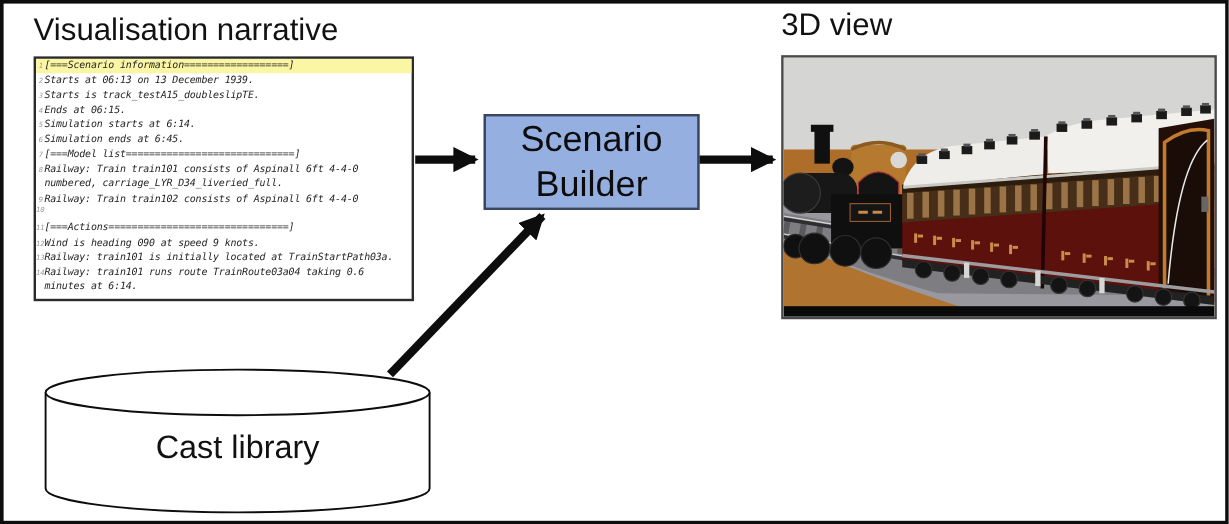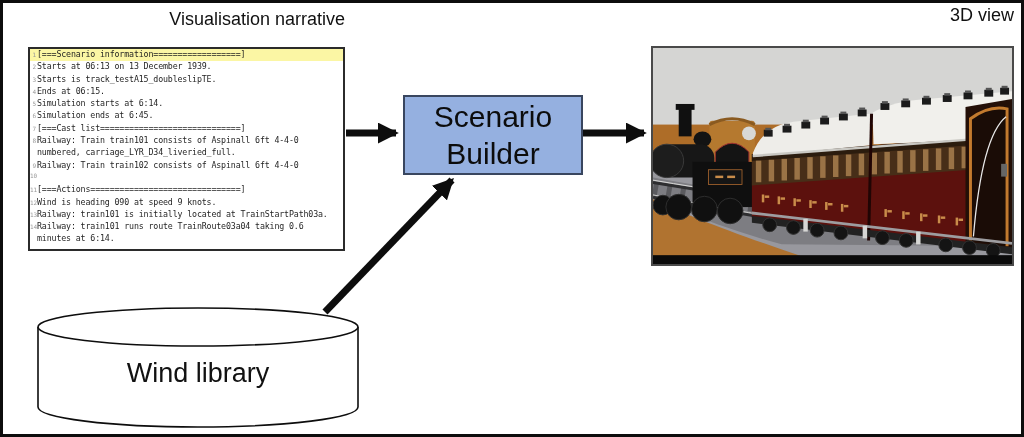--- a/index.html
+++ b/index.html
@@ -2,29 +2,30 @@
 <html style="--hl: #fbf6a4; --accent-fill: #95b0e0; --accent-border: #39465f;"><head>
 <meta charset="utf-8">
 <style>
   * { margin:0; padding:0; box-sizing:border-box; }
   html,body { background:#ffffff; }
   .canvas {
     position:relative; width:1024px; height:437px;
     background:#ffffff; border:3px solid #0d0d0d; overflow:hidden;
     font-family:"Liberation Sans", sans-serif; color:#1a1a1a;
   }
-  .fig-title { position:absolute; text-align:right; font-size:18px; font-weight:400; color:#111; }
+  .fig-title { position:absolute; text-align:left; font-size:26px; font-weight:400; color:#111; }
   #title-left  { left:25px;  top:6px;  width:317px; }
   #title-right { left:648px; top:2px;  width:363px; }
 
   
   .code-panel {
     position:absolute; left:25px; top:44px; width:317px; height:204px;
     background:#ffffff; border:2px solid #2b2b2b; overflow:hidden;
     font-family:"DejaVu Sans Mono", monospace;
+    font-style:italic;
   }
   .code-row { display:flex; align-items:baseline; height:12.3px; white-space:nowrap; }
   .code-row.hl { background:var(--hl,#fbf6a4); }
   .gutter { width:7px; flex:0 0 7px; font-size:6px; color:#999; text-align:right; padding-right:1px; }
   .code-text { font-size:8.3px; letter-spacing:-0.15px; color:#1f1f1f; }
 
   
   .sb-box {
     position:absolute; left:400px; top:92px; width:180px; height:80px;
     background:var(--accent-fill,#95b0e0); border:2px solid var(--accent-border,#39465f);
@@ -77,21 +78,21 @@
         <div class="code-row">
           <span class="gutter">5</span>
           <span class="code-text">Simulation starts at 6:14.</span>
         </div>
         <div class="code-row">
           <span class="gutter">6</span>
           <span class="code-text">Simulation ends at 6:45.</span>
         </div>
         <div class="code-row">
           <span class="gutter">7</span>
-          <span class="code-text">[===Cast list=============================]</span>
+          <span class="code-text">[===Model list=============================]</span>
         </div>
         <div class="code-row">
           <span class="gutter">8</span>
           <span class="code-text">Railway: Train train101 consists of Aspinall 6ft 4-4-0</span>
         </div>
         <div class="code-row">
           <span class="gutter"></span>
           <span class="code-text">numbered, carriage_LYR_D34_liveried_full.</span>
         </div>
         <div class="code-row">
@@ -280,21 +281,21 @@
 
       <rect x="0" y="211" width="363" height="9" fill="#0a0a0a"></rect>
     </svg>
   </div>
 
   <div class="cylinder">
     <svg viewBox="0 0 324 124">
       <path d="M2,21 L2,101 C2,112 74,121 162,121 C250,121 322,112 322,101 L322,21" fill="#ffffff" stroke="#0d0d0d" stroke-width="1.6"></path>
       <ellipse cx="162" cy="21" rx="160" ry="19" fill="#ffffff" stroke="#0d0d0d" stroke-width="1.6"></ellipse>
     </svg>
-    <div class="cyl-label">Wind library</div>
+    <div class="cyl-label">Cast library</div>
   </div>
 
   <svg class="arrow-layer" viewBox="0 0 1024 437">
     <defs>
       <marker id="ah" markerWidth="3" markerHeight="3" refX="2.6" refY="1.5" orient="auto">
         <path d="M0,0 L3,1.5 L0,3 Z" fill="#0d0d0d"></path>
       </marker>
     </defs>
     <line x1="343" y1="130" x2="393" y2="130" stroke="#0d0d0d" stroke-width="7" marker-end="url(#ah)"></line>
     <line x1="580" y1="130" x2="641" y2="130" stroke="#0d0d0d" stroke-width="7" marker-end="url(#ah)"></line>

